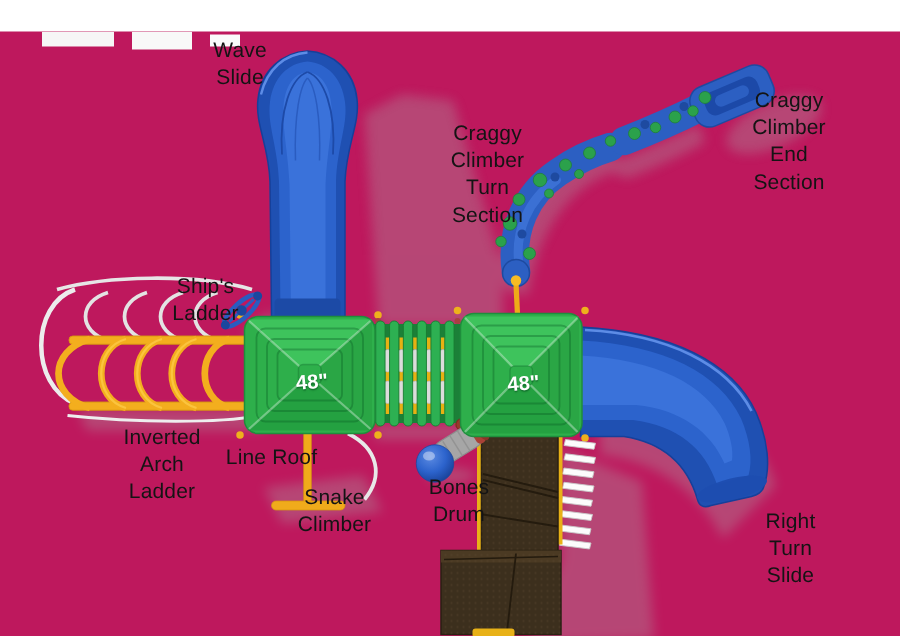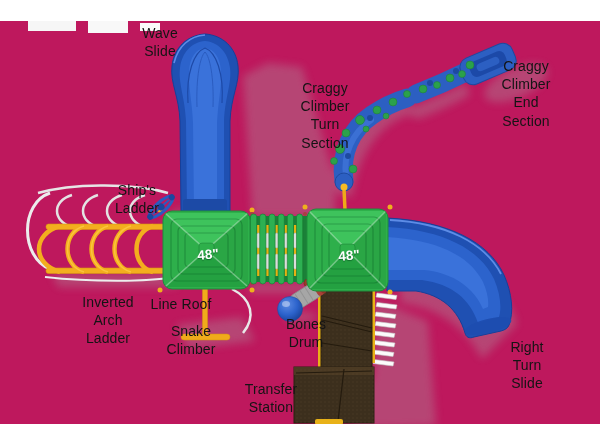--- a/index.html
+++ b/index.html
@@ -287,29 +287,27 @@
   <div class="lbl" style="left:325px;top:58px">Craggy
 Climber
 Turn
 Section</div>
   <div class="lbl" style="left:526px;top:36px">Craggy
 Climber
 End
 Section</div>
   <div class="lbl" style="left:137px;top:160px">Ship's
 Ladder</div>
-  <div class="lbl" style="left:108px;top:272px">Inverted
+  <div class="lbl" style="left:108px;top:261px">Inverted
 Arch
 Ladder</div>
   <div class="lbl" style="left:181px;top:274px">Line Roof</div>
-  <div class="lbl" style="left:191px;top:301px">Snake
+  <div class="lbl" style="left:223px;top:301px">Snake
 Climber</div>
   <div class="lbl" style="left:306px;top:294px">Bones
 Drum</div>
-  <div class="lbl" style="left:271px;top:359px">Transfer
-Station</div>
   <div class="lbl" style="left:527px;top:317px">Right
 Turn
 Slide</div>
 
   <div class="deck-lbl" style="left:208px;top:226px">48"</div>
   <div class="deck-lbl" style="left:349px;top:227px">48"</div>
 </div>
 
 </body></html>

